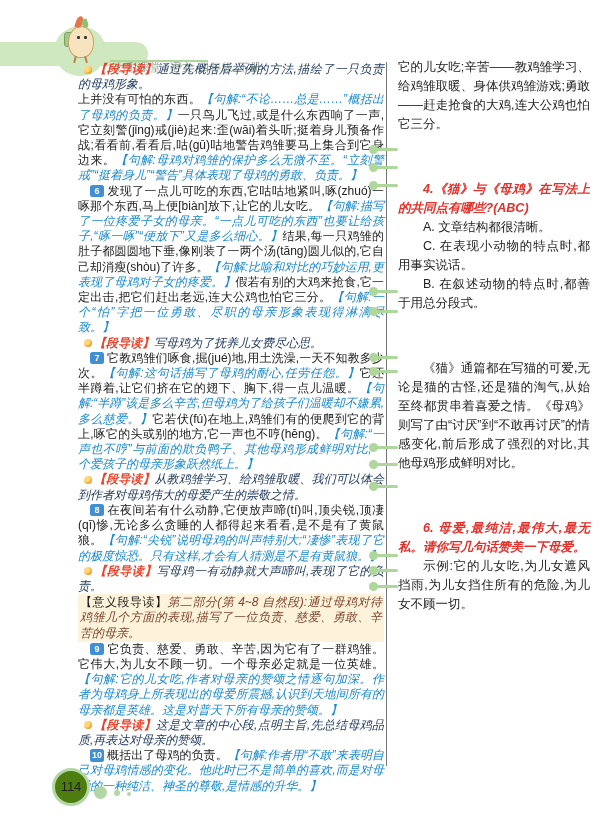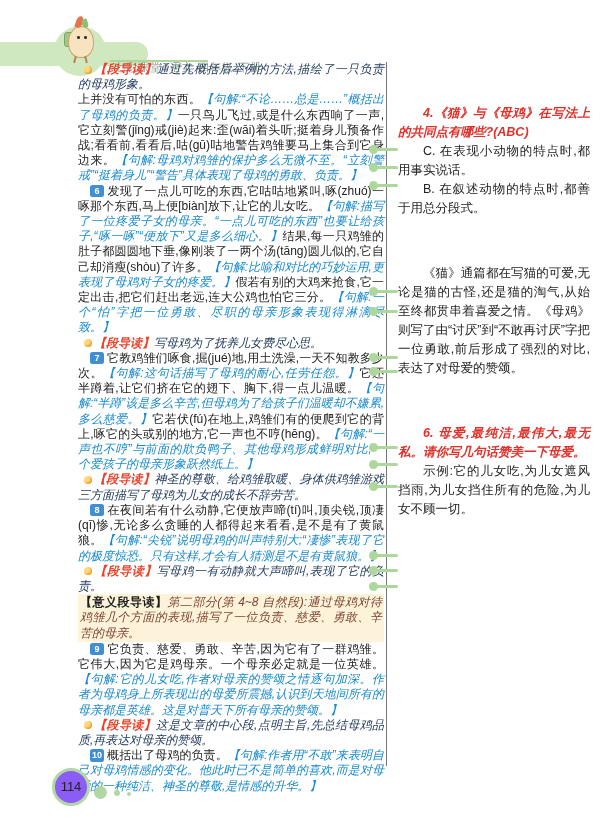--- a/index.html
+++ b/index.html
@@ -46,41 +46,41 @@
   .badge{display:inline-block;min-width:12px;height:12.5px;line-height:12.5px;padding:0 1px;
          background:var(--badge-blue);color:#fff;font-size:9px;font-weight:bold;text-align:center;
          border-radius:2.5px;margin-right:3px;vertical-align:1px;font-style:normal;text-indent:0;}
   .para.duan{text-indent:0.5em;}
   .sun-icon{display:inline-block;width:8px;height:8px;border-radius:50%;margin-right:2px;
             background:radial-gradient(circle at 35% 35%, #ffd87e 0 35%, #f39c1f 70%, #e07818 100%);
             vertical-align:-0.5px;}
   .duan-label{color:var(--guide-red);font-style:italic;font-weight:bold;}
   .duan-text{color:#223c5e;font-style:italic;}
   .para.yiyi{background:var(--highlight);padding:1px 2px;}
-  .yiyi-label{font-weight:bold;color:#1c1c1c;}
+  .yiyi-label{font-weight:normal;color:#1c1c1c;}
   .yiyi-text{color:#7d4533;font-style:italic;}
 
   
   .sidebar{position:absolute;left:398px;top:58px;width:192px;font-size:12.5px;
            line-height:19px;text-align:justify;}
   .sidebar p{margin:0;text-indent:2em;}
   .sidebar p.cont{text-indent:0;}
   .sb-block + .sb-block{margin-top:46px;}
   .sb-title{color:var(--question-red);font-weight:bold;font-style:italic;}
   .sb-para{color:var(--ink);}
 
   
   .link-arrow{position:absolute;left:372px;width:26px;height:3px;background:var(--green);
               border-radius:2px;}
   .link-arrow::before{content:'';position:absolute;left:-3px;top:-3px;width:9px;height:9px;
               border-radius:50%;background:var(--green);}
 
   
   .page-num{position:absolute;left:52px;top:768px;width:32px;height:32px;border:3px solid var(--green-border);
-            border-radius:50%;text-align:center;line-height:32px;font-size:13px;color:#222;background:#8b5cf6;}
+            border-radius:50%;text-align:center;line-height:32px;font-size:13px;color:#222;background:#4d7c0f;}
   .dot{position:absolute;border-radius:50%;background:var(--green-border);}
   .dot.d1{left:94px;top:786px;width:13px;height:13px;}
   .dot.d2{left:114px;top:790px;width:6px;height:6px;}
   .dot.d3{left:127px;top:792px;width:4px;height:4px;}
 </style>
 </head>
 <body>
 
 <div class="page">
 
@@ -101,38 +101,40 @@
   </div>
   <div class="header-underline"></div>
 
   <div class="divider"></div>
   <div class="main-col">
       <p class="para duan"><span class="sun-icon"></span><span class="duan-label">【段导读】</span><span class="duan-text">通过先概括后举例的方法,描绘了一只负责的母鸡形象。</span></p>
       <p class="para body cont"><span class="txt">上并没有可怕的东西。</span><span class="note">【句解:“不论……总是……”概括出了母鸡的负责。】</span><span class="txt">一只鸟儿飞过,或是什么东西响了一声,它立刻警(jǐng)戒(jiè)起来:歪(wāi)着头听;挺着身儿预备作战;看看前,看看后,咕(gū)咕地警告鸡雏要马上集合到它身边来。</span><span class="note">【句解:母鸡对鸡雏的保护多么无微不至。“立刻警戒”“挺着身儿”“警告”具体表现了母鸡的勇敢、负责。】</span></p>
       <p class="para body"><span class="badge">6</span><span class="txt">发现了一点儿可吃的东西,它咕咕地紧叫,啄(zhuó)一啄那个东西,马上便[biàn]放下,让它的儿女吃。</span><span class="note">【句解:描写了一位疼爱子女的母亲。“一点儿可吃的东西”也要让给孩子,“啄一啄”“便放下”又是多么细心。】</span><span class="txt">结果,每一只鸡雏的肚子都圆圆地下垂,像刚装了一两个汤(tāng)圆儿似的,它自己却消瘦(shòu)了许多。</span><span class="note">【句解:比喻和对比的巧妙运用,更表现了母鸡对子女的疼爱。】</span><span class="txt">假若有别的大鸡来抢食,它一定出击,把它们赶出老远,连大公鸡也怕它三分。</span><span class="note">【句解:一个“怕”字把一位勇敢、尽职的母亲形象表现得淋漓尽致。】</span></p>
       <p class="para duan"><span class="sun-icon"></span><span class="duan-label">【段导读】</span><span class="duan-text">写母鸡为了抚养儿女费尽心思。</span></p>
       <p class="para body"><span class="badge">7</span><span class="txt">它教鸡雏们啄食,掘(jué)地,用土洗澡,一天不知教多少次。</span><span class="note">【句解:这句话描写了母鸡的耐心,任劳任怨。】</span><span class="txt">它还半蹲着,让它们挤在它的翅下、胸下,得一点儿温暖。</span><span class="note">【句解:“半蹲”该是多么辛苦,但母鸡为了给孩子们温暖却不嫌累,多么慈爱。】</span><span class="txt">它若伏(fú)在地上,鸡雏们有的便爬到它的背上,啄它的头或别的地方,它一声也不哼(hēng)。</span><span class="note">【句解:“一声也不哼”与前面的欺负鸭子、其他母鸡形成鲜明对比,一个爱孩子的母亲形象跃然纸上。】</span></p>
-      <p class="para duan"><span class="sun-icon"></span><span class="duan-label">【段导读】</span><span class="duan-text">神圣的尊敬、给鸡雏取暖、身体供鸡雏游戏三方面描写了母鸡为儿女的成长不辞劳苦。</span></p>
+      <p class="para duan"><span class="sun-icon"></span><span class="duan-label">【段导读】</span><span class="duan-text">从教鸡雏学习、给鸡雏取暖、我们可以体会到作者对母鸡伟大的母爱产生的崇敬之情。</span></p>
       <p class="para body"><span class="badge">8</span><span class="txt">在夜间若有什么动静,它便放声啼(tí)叫,顶尖锐,顶凄(qī)惨,无论多么贪睡的人都得起来看看,是不是有了黄鼠狼。</span><span class="note">【句解:“尖锐”说明母鸡的叫声特别大;“凄惨”表现了它的极度惊恐。只有这样,才会有人猜测是不是有黄鼠狼。】</span></p>
       <p class="para duan"><span class="sun-icon"></span><span class="duan-label">【段导读】</span><span class="duan-text">写母鸡一有动静就大声啼叫,表现了它的负责。</span></p>
       <p class="para yiyi"><span class="yiyi-label">【意义段导读】</span><span class="yiyi-text">第二部分(第 4~8 自然段):通过母鸡对待鸡雏几个方面的表现,描写了一位负责、慈爱、勇敢、辛苦的母亲。</span></p>
-      <p class="para body"><span class="badge">9</span><span class="txt">它负责、慈爱、勇敢、辛苦,因为它有了一群鸡雏。它伟大,因为它是鸡母亲。一个母亲必定就是一位英雄。</span><span class="note">【句解:它的儿女吃,作者对母亲的赞颂之情逐句加深。作者为母鸡身上所表现出的母爱所震撼,认识到天地间所有的母亲都是英雄。这是对普天下所有母亲的赞颂。】</span></p>
+      <p class="para body"><span class="badge">9</span><span class="txt">它负责、慈爱、勇敢、辛苦,因为它有了一群鸡雏。它伟大,为儿女不顾一切。一个母亲必定就是一位英雄。</span><span class="note">【句解:它的儿女吃,作者对母亲的赞颂之情逐句加深。作者为母鸡身上所表现出的母爱所震撼,认识到天地间所有的母亲都是英雄。这是对普天下所有母亲的赞颂。】</span></p>
       <p class="para duan"><span class="sun-icon"></span><span class="duan-label">【段导读】</span><span class="duan-text">这是文章的中心段,点明主旨,先总结母鸡品质,再表达对母亲的赞颂。</span></p>
       <p class="para body"><span class="badge">10</span><span class="txt">概括出了母鸡的负责。</span><span class="note">【句解:作者用“不敢”来表明自己对母鸡情感的变化。他此时已不是简单的喜欢,而是对母爱的一种纯洁、神圣的尊敬,是情感的升华。】</span></p>
     </div>
   <div class="sidebar">
       <div class="sb-block">
+        <p class="sb-para cont">它的儿女吃;辛苦——教鸡雏学习、给鸡雏取暖、身体供鸡雏游戏;勇敢——赶走抢食的大鸡,连大公鸡也怕它三分。</p>
       </div>
       <div class="sb-block">
         <p class="sb-title">4.《猫》与《母鸡》在写法上的共同点有哪些?(ABC)</p>
+        <p class="sb-para">A. 文章结构都很清晰。</p>
         <p class="sb-para">C. 在表现小动物的特点时,都用事实说话。</p>
         <p class="sb-para">B. 在叙述动物的特点时,都善于用总分段式。</p>
       </div>
       <div class="sb-block">
-        <p class="sb-para">《猫》通篇都在写猫的可爱,无论是猫的古怪,还是猫的淘气,从始至终都贯串着喜爱之情。《母鸡》则写了由“讨厌”到“不敢再讨厌”字把一位勇敢,前后形成了强烈的对比,表达了对母爱的赞颂。</p>
+        <p class="sb-para">《猫》通篇都在写猫的可爱,无论是猫的古怪,还是猫的淘气,从始至终都贯串着喜爱之情。《母鸡》则写了由“讨厌”到“不敢再讨厌”的情感变化,前后形成了强烈的对比,其他母鸡形成鲜明对比。</p>
       </div>
       <div class="sb-block">
         <p class="sb-title">6. 母爱,最纯洁,最伟大,最无私。请你写几句话赞美一下母爱。</p>
         <p class="sb-para">示例:它的儿女吃,为儿女遮风挡雨,为儿女挡住所有的危险,为儿女不顾一切。</p>
       </div>
     </div>
 
   <div class="page-num">114</div>
   <div class="dot d1"></div>
   <div class="dot d2"></div>

